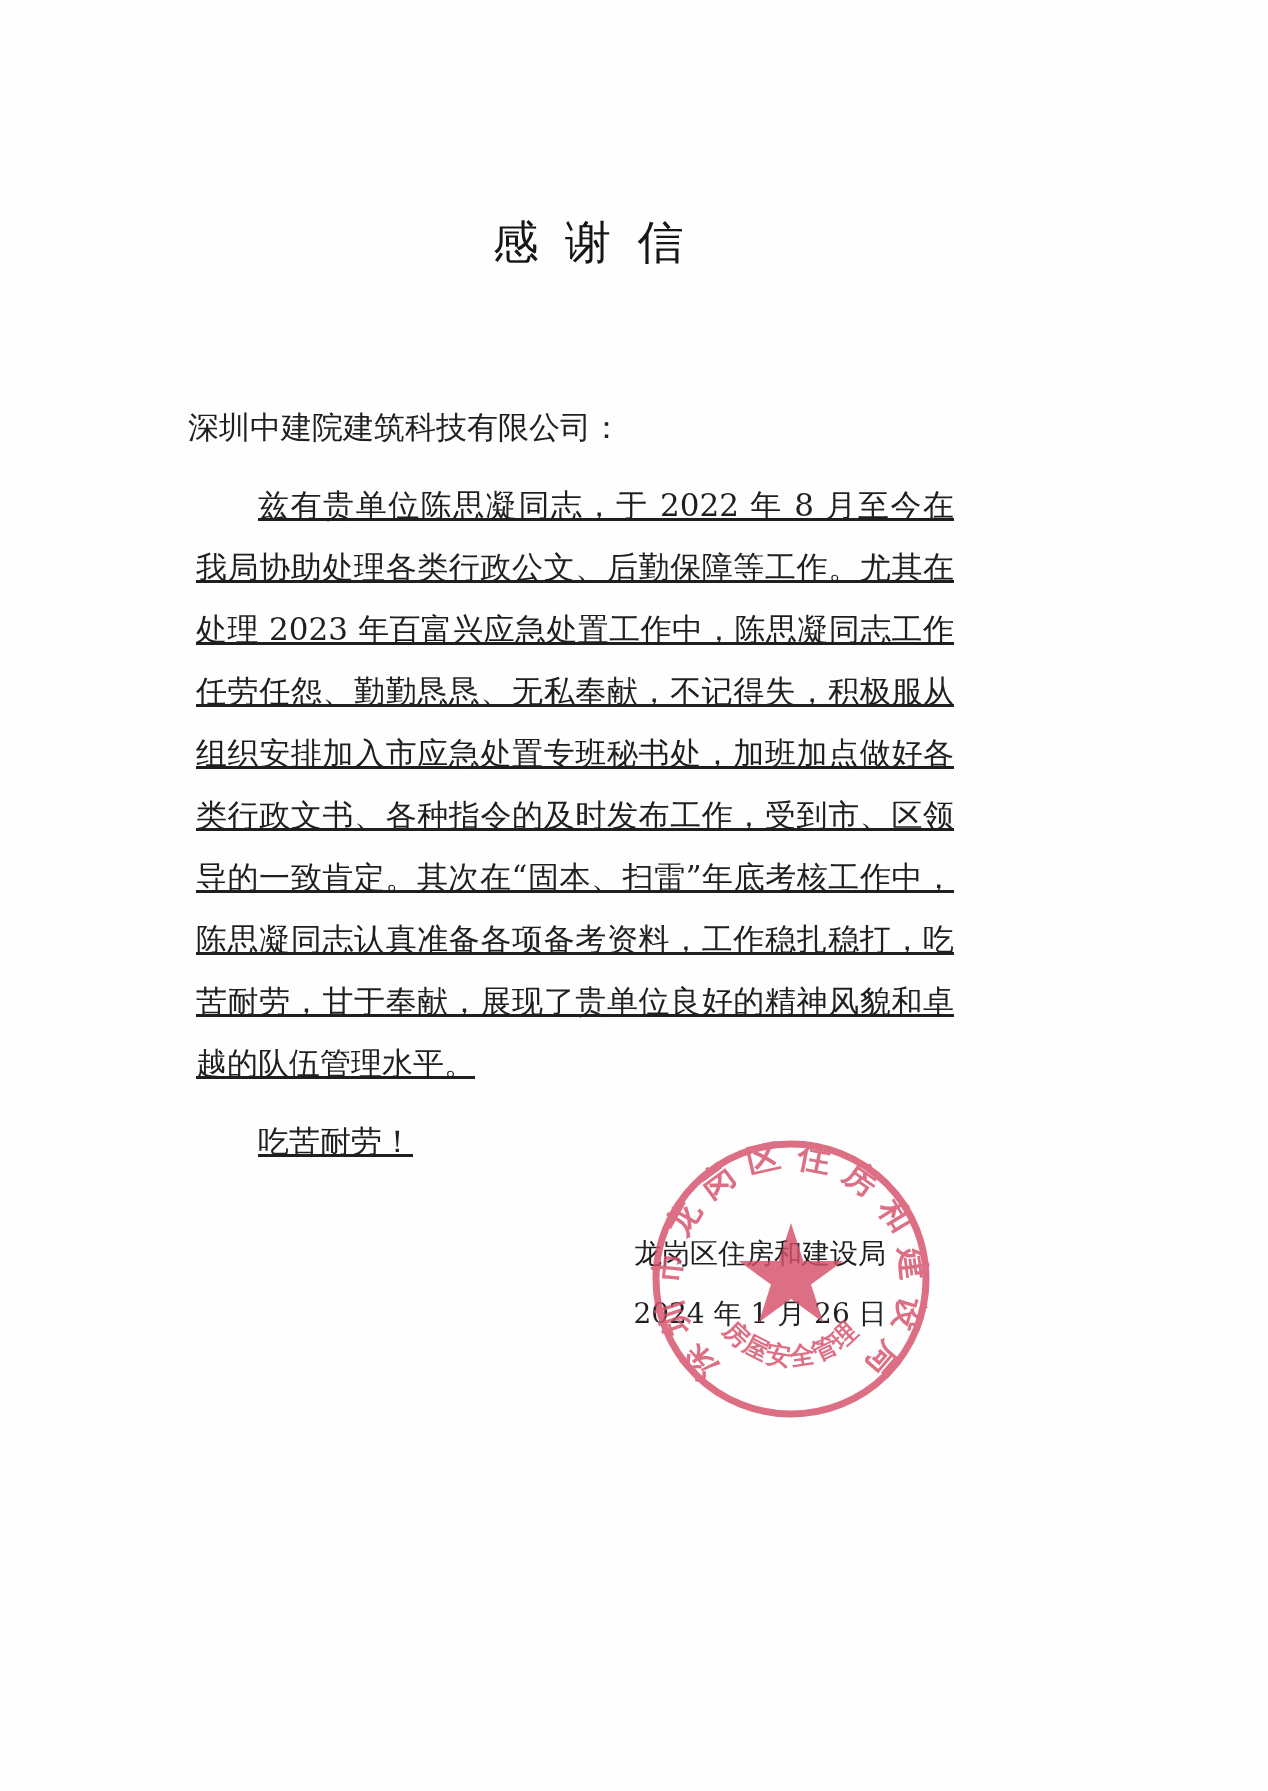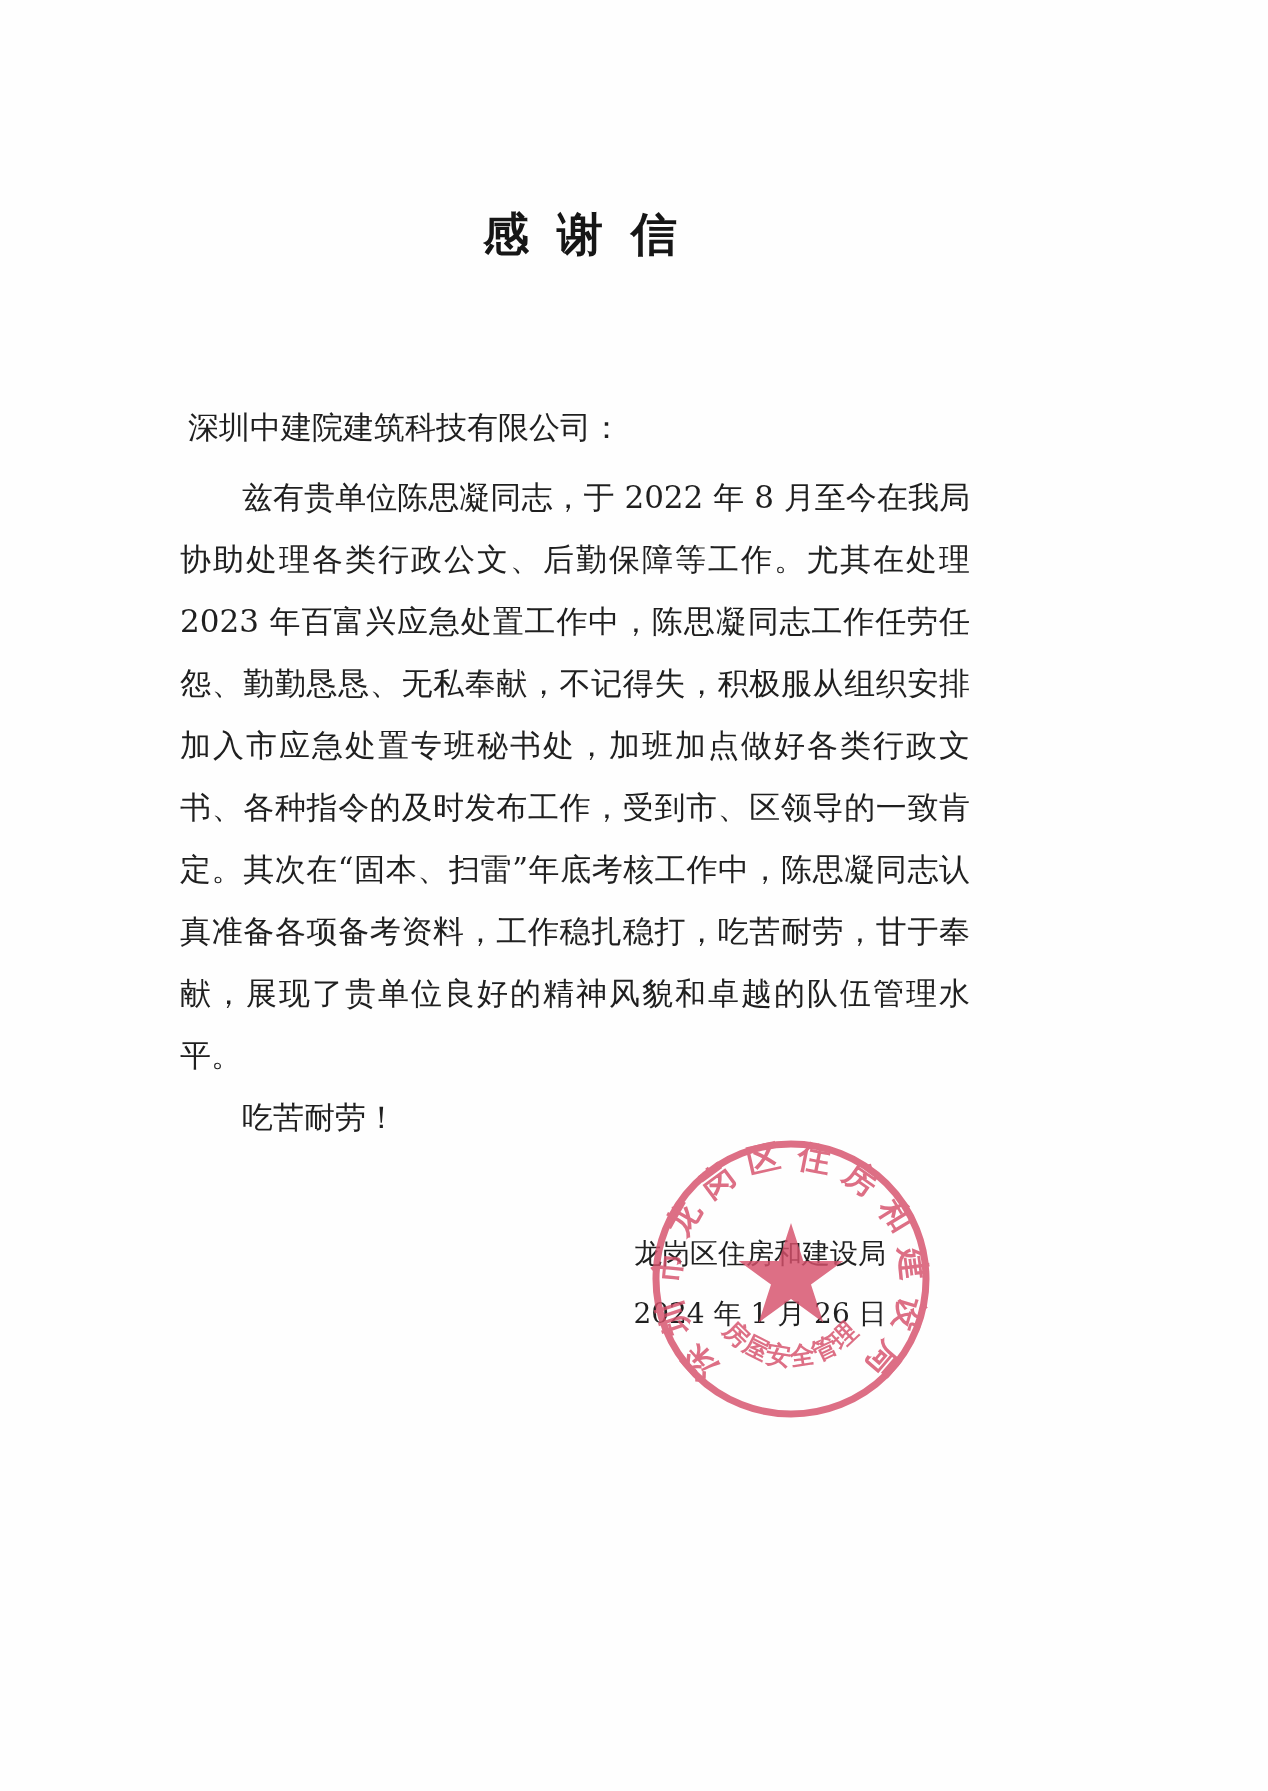--- a/index.html
+++ b/index.html
@@ -14,43 +14,44 @@
     background: #fefefe;
     overflow: hidden;
     font-family: "DejaVu Serif", "Liberation Serif", serif;
     color: #1f1f1f;
   }
   .title {
     position: absolute;
     top: 196px;
     left: 180px;
     width: 790px;
-    margin: 8px;
+    margin: 16px;
     text-align: center;
     font-size: 46px;
-    font-weight: bold;
+    font-weight: normal;
     letter-spacing: 6px;
     color: #161616;
   }
   .body-block {
     position: absolute;
     top: 388px;
     left: 180px;
     width: 790px;
     font-size: 31px;
     line-height: 62px;
     text-align: justify;
   }
   .salutation {
     margin: 8px;
     text-indent: 0;
   }
   .para {
-    margin: 0;
+    margin: 16px;
     text-indent: 2em;
+    text-decoration: underline;
   }
   .sign-block {
     position: absolute;
     top: 1224px;
     left: 595px;
     width: 330px;
     text-align: center;
     font-size: 28px;
     line-height: 60px;
     color: #1f1f1f;

